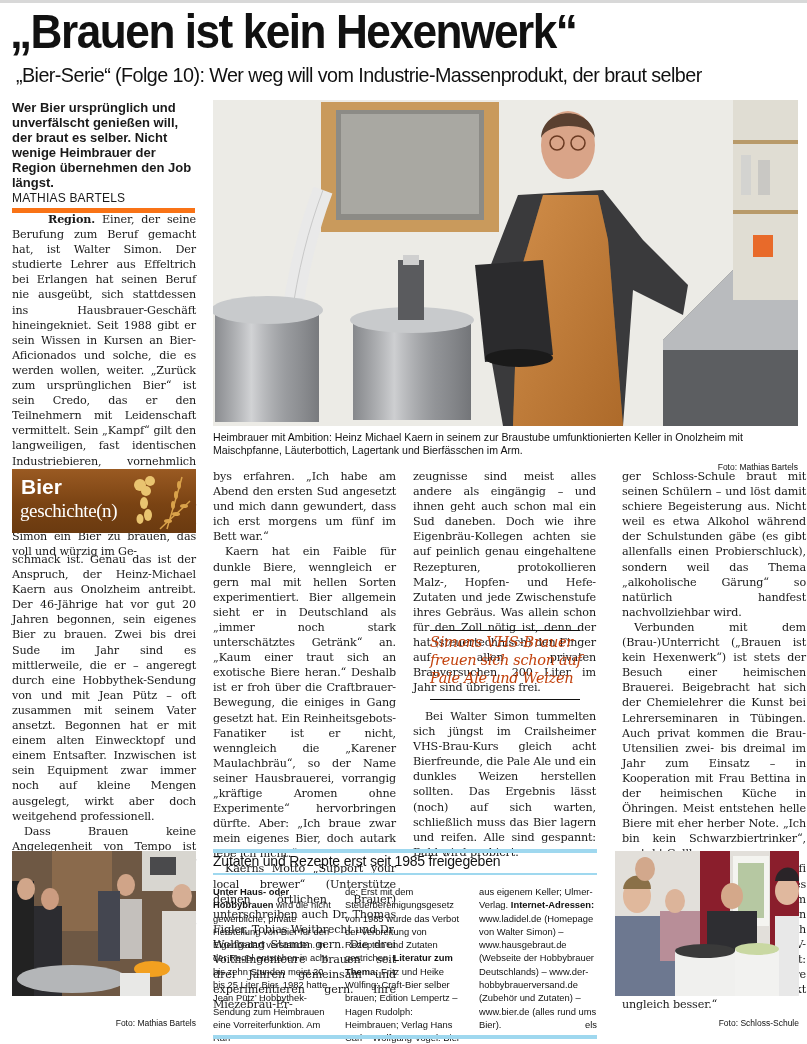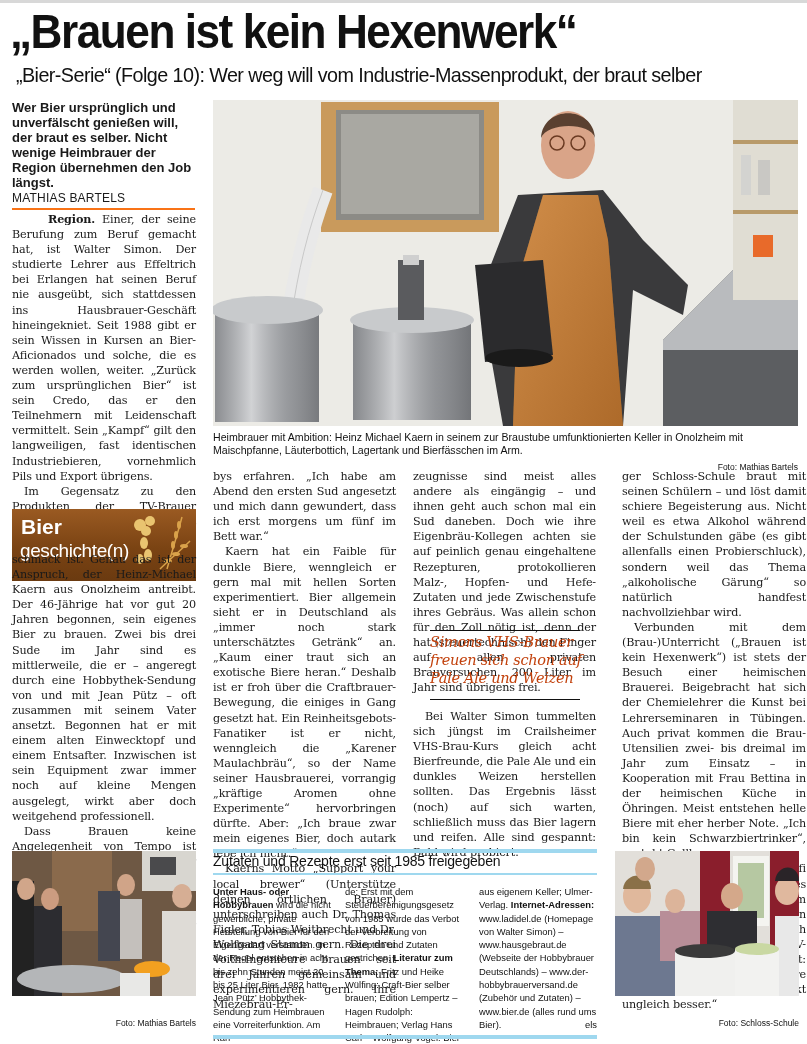--- a/index.html
+++ b/index.html
@@ -9,30 +9,30 @@
   .topline { position: absolute; left: 0; top: 0; width: 807px; height: 3px; background: #d8d8d8; }
 
   .headline { position: absolute; left: 10px; top: 4px; font-family: "Liberation Sans", sans-serif; font-weight: bold; font-size: 48px; letter-spacing: -1.6px; line-height: 56px; color: #111; white-space: nowrap; transform: scaleX(0.92); transform-origin: left top; }
   .subhead { position: absolute; left: 16px; top: 62px; font-family: "Liberation Sans", sans-serif; font-size: 21px; line-height: 26px; color: #111; white-space: nowrap; letter-spacing: -0.6px; transform: scaleX(0.94); transform-origin: left top; }
 
   .col { position: absolute; font-size: 11.2px; line-height: 15.1px; text-align: justify; hyphens: manual; letter-spacing: -0.15px; }
   .col p { text-indent: 0; }
   .col p.ind { text-indent: 12px; }
 
   .lead { position: absolute; left: 12px; top: 100px; width: 185px; font-family: "Liberation Sans", sans-serif; font-weight: bold; font-size: 13px; line-height: 15px; color: #1a1a1a; }
-  .byline { position: absolute; left: 12px; top: 190px; width: 183px; font-family: "Liberation Sans", sans-serif; font-size: 12px; line-height: 16px; letter-spacing: 0.2px; border-bottom: 2px solid #f97316; padding-bottom: 2px; }
+  .byline { position: absolute; left: 12px; top: 190px; width: 183px; font-family: "Liberation Sans", sans-serif; font-size: 12px; line-height: 16px; letter-spacing: 0.2px; border-bottom: 5px solid #f97316; padding-bottom: 2px; }
   .region { font-weight: bold; margin-left: 36px; }
 
   .photo { position: absolute; overflow: hidden; background: #ddd; }
   .caption { position: absolute; font-family: "Liberation Sans", sans-serif; font-size: 10.6px; line-height: 13.3px; color: #111; }
   .credit { font-size: 8.5px; float: right; margin-top: 17px; }
 
-  .logo { position: absolute; left: 12px; top: 469px; width: 184px; height: 72px; background: linear-gradient(180deg, #9a5a22 0%, #7a4313 55%, #6a3a10 100%); overflow: hidden; margin-top: 40px; }
+  .logo { position: absolute; left: 12px; top: 469px; width: 184px; height: 64px; background: linear-gradient(180deg, #9a5a22 0%, #7a4313 55%, #6a3a10 100%); overflow: hidden; }
   .logo-bier { position: absolute; left: 9px; top: 6px; font-family: "Liberation Sans", sans-serif; font-weight: bold; font-size: 21px; color: #fff; }
-  .logo-gesch { position: absolute; left: 8px; top: 31px; font-family: Liberation Sans, sans-serif; font-size: 19px; color: #fff; letter-spacing: -0.4px; }
+  .logo-gesch { position: absolute; left: 8px; top: 31px; font-family: Liberation Serif, serif; font-size: 19px; color: #fff; letter-spacing: -0.4px; }
   .logo-hops { position: absolute; right: 4px; top: 2px; width: 70px; height: 60px; }
 
   .rule { position: absolute; height: 1px; background: #111; }
   .pullquote { position: absolute; left: 430px; top: 633px; width: 160px; font-family: "DejaVu Serif", serif; font-style: italic; font-size: 14.5px; line-height: 18px; color: #c2410c; letter-spacing: -0.3px; }
 
   .infobox-bar { position: absolute; height: 4px; background: #9fd8ef; }
   .info-title { position: absolute; left: 213px; top: 853px; font-family: "Liberation Sans", sans-serif; font-weight: normal; font-size: 14px; color: #111; letter-spacing: -0.2px; }
   .info-col { position: absolute; top: 885px; font-family: "Liberation Sans", sans-serif; font-size: 9.4px; line-height: 13.3px; color: #111; }
   .info-col b { font-weight: bold; }
 </style>

